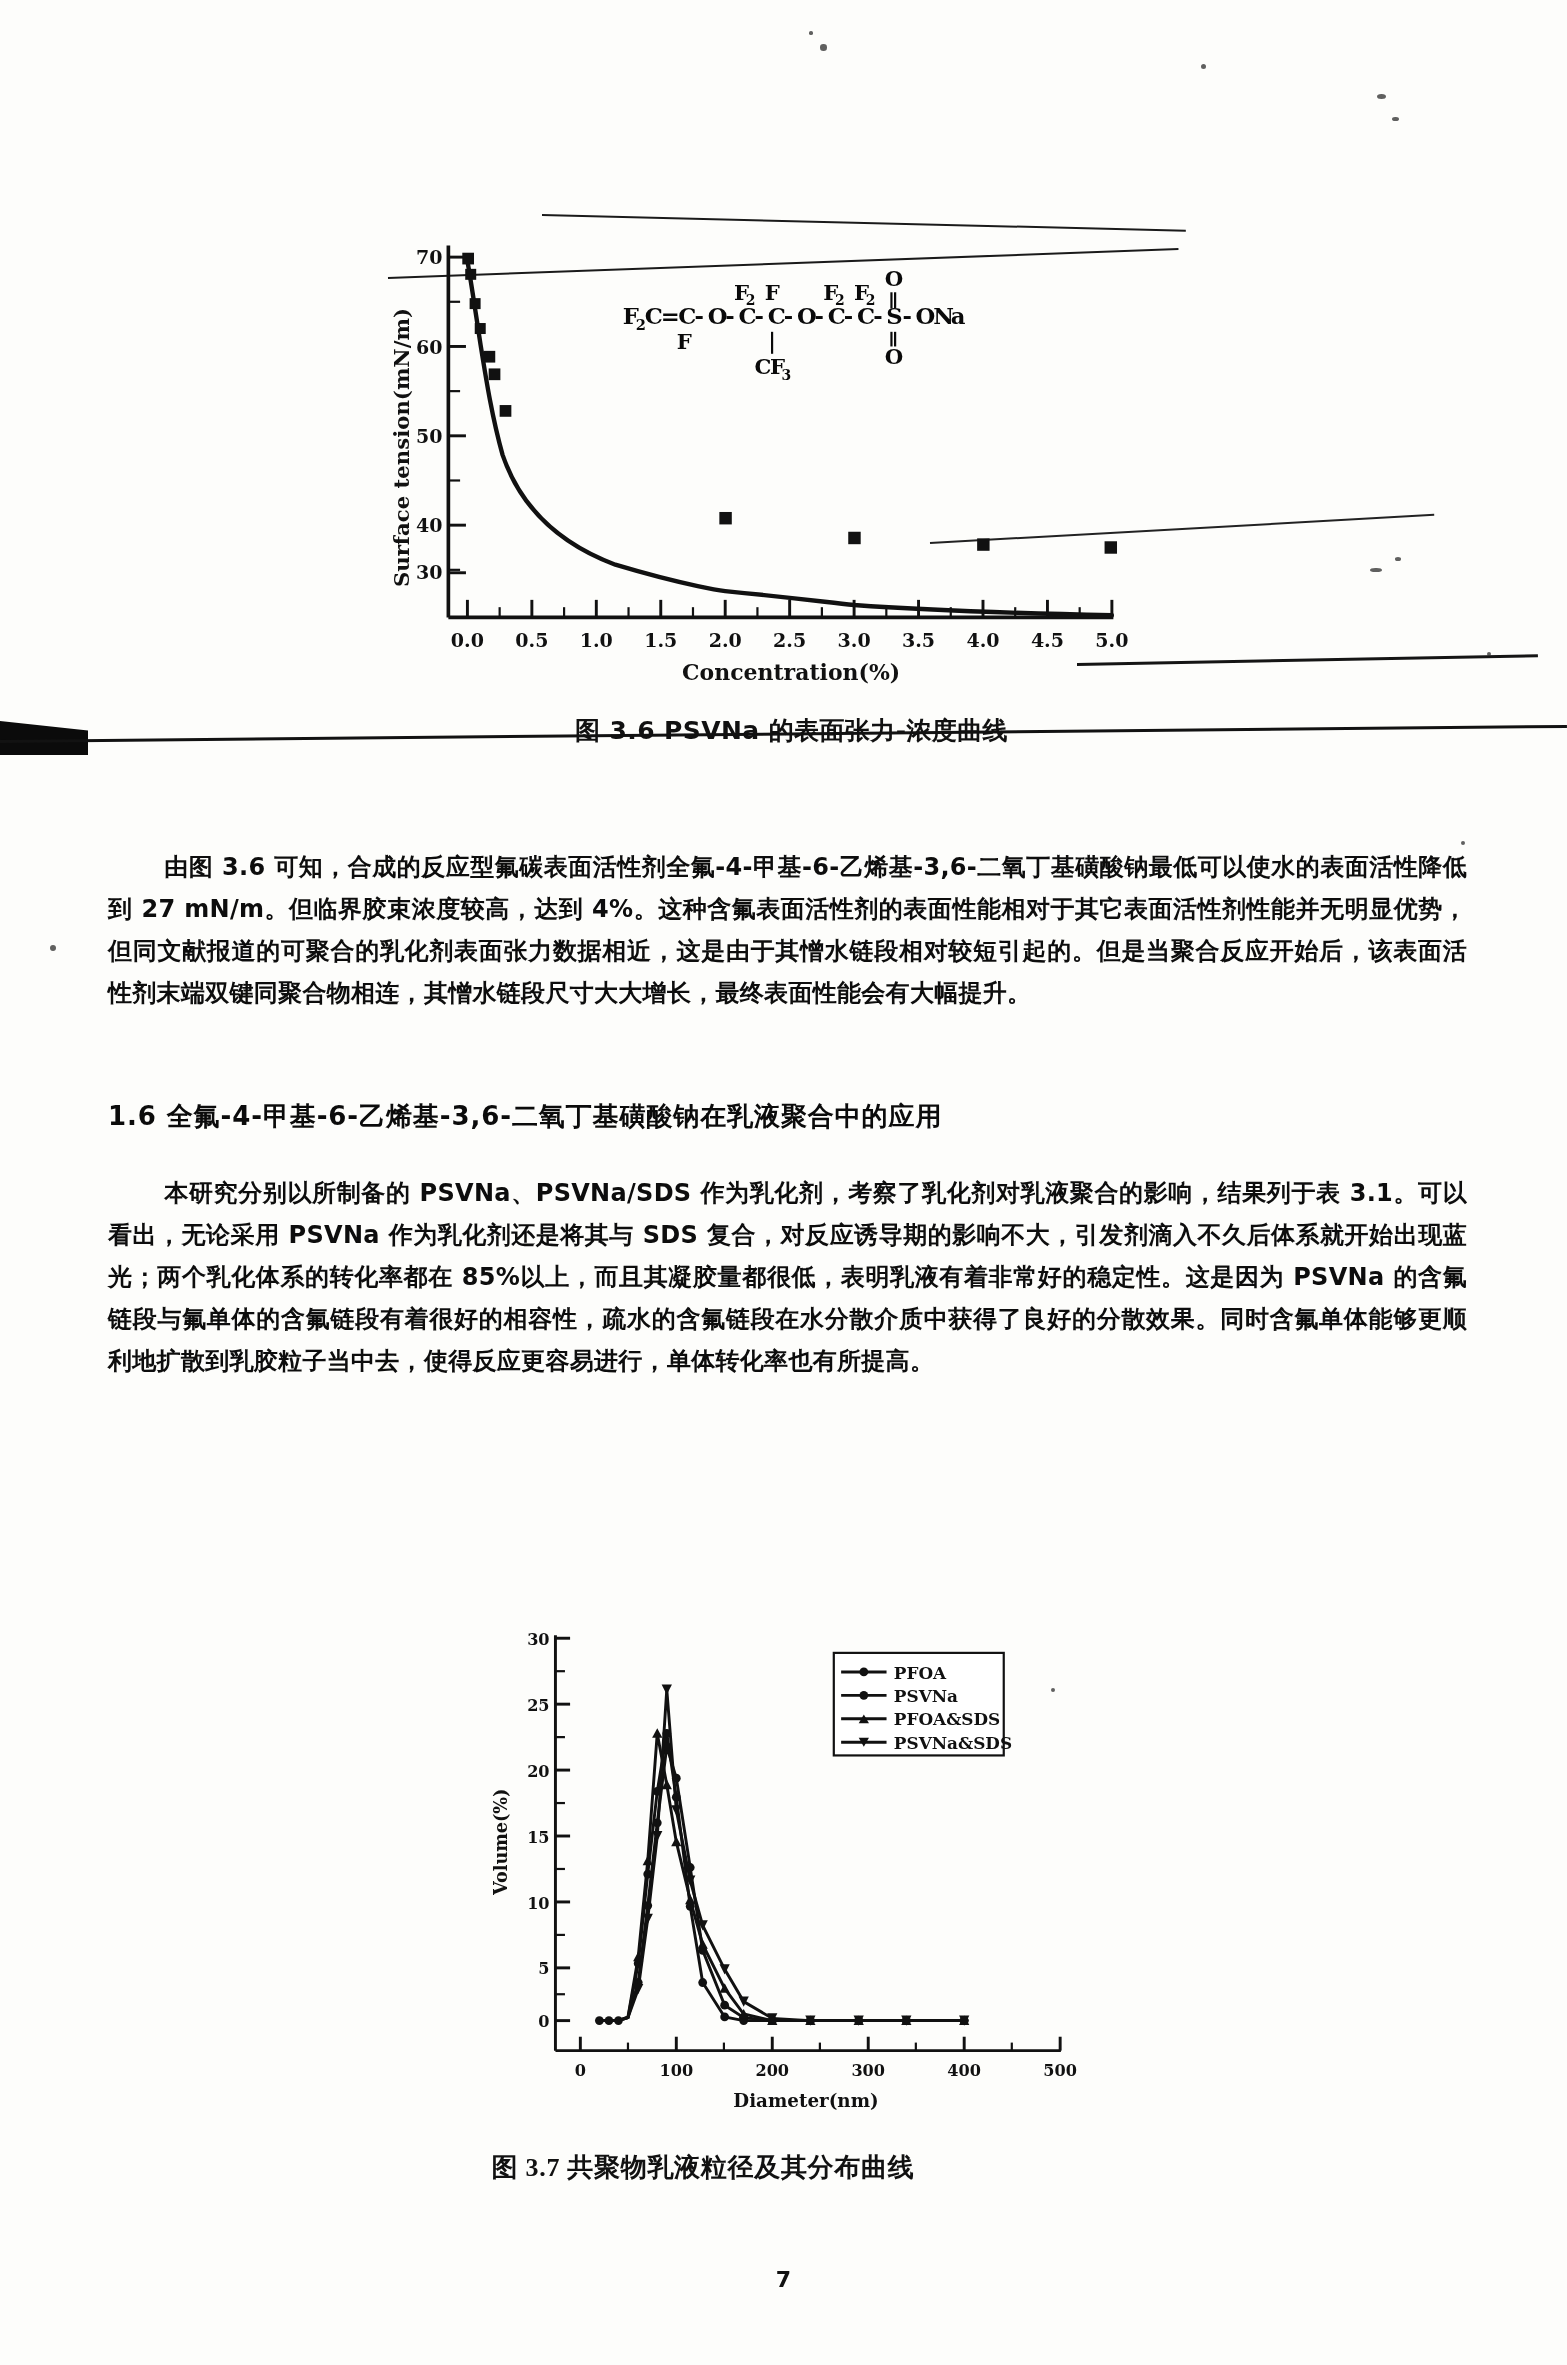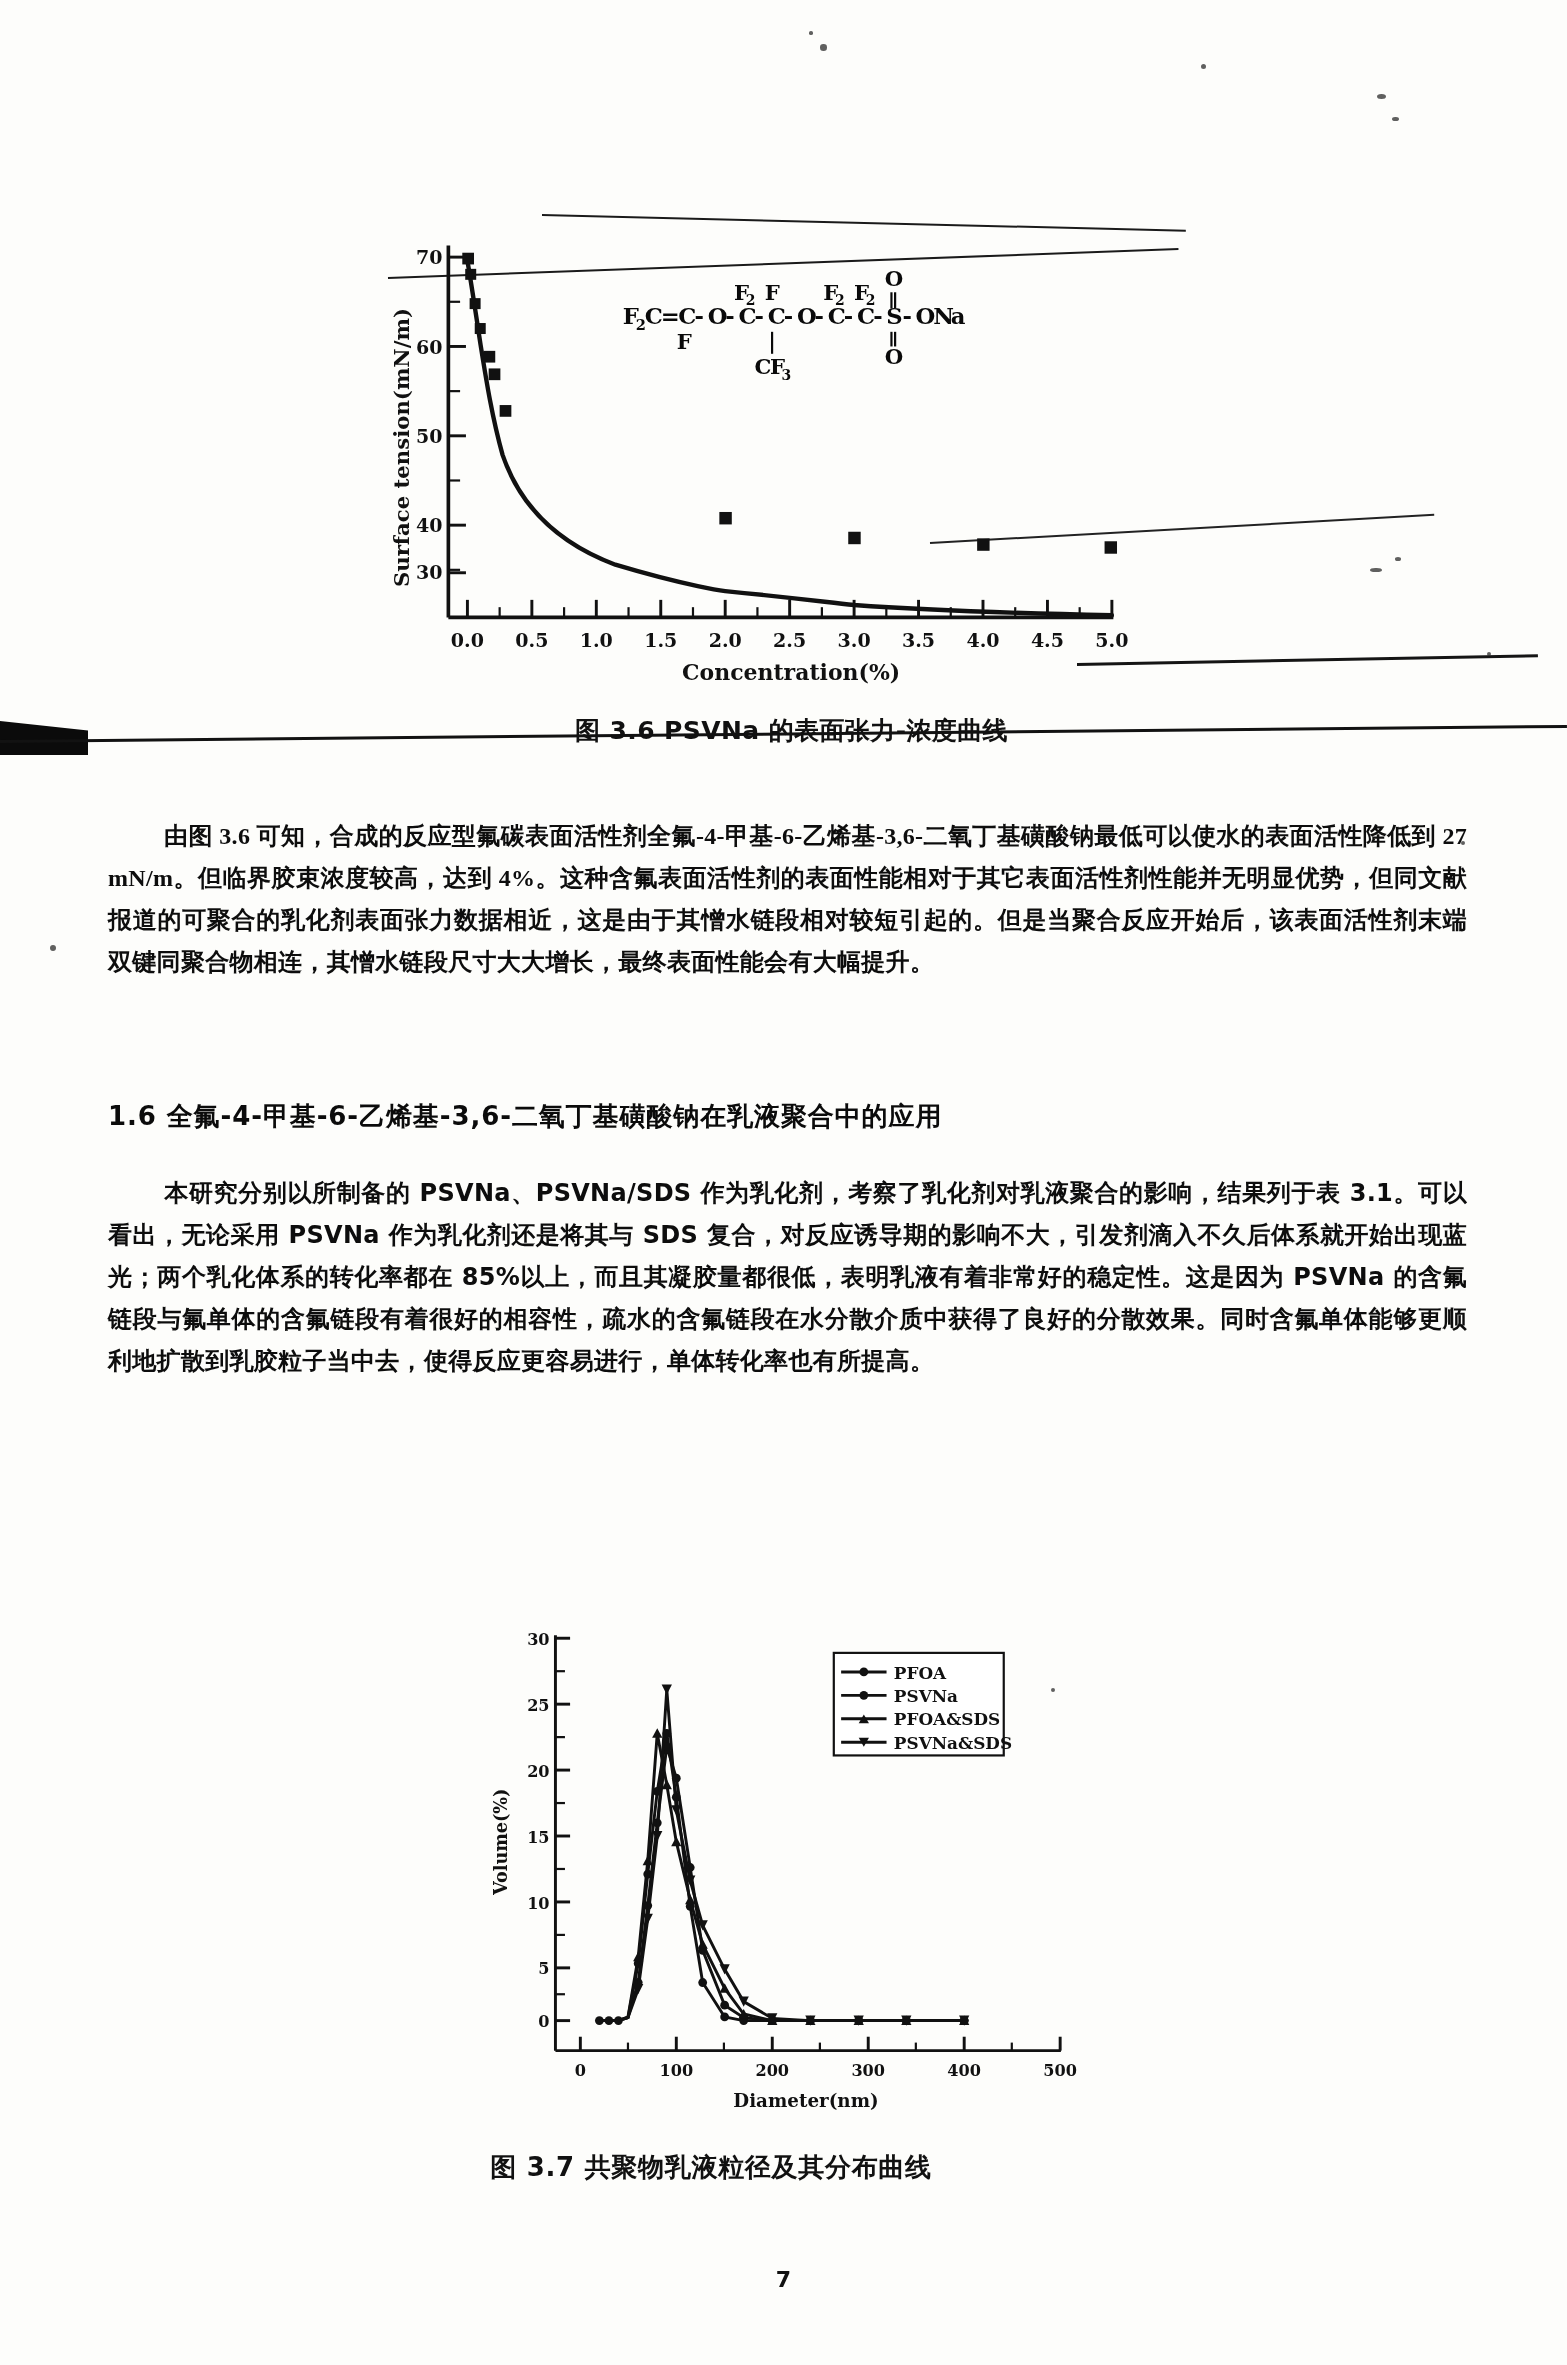--- a/index.html
+++ b/index.html
@@ -28,29 +28,29 @@
     transform:rotate(-0.55deg);transform-origin:left center;}
 
   
   #fig36{position:absolute;left:381px;top:235px;width:747px;height:469px;}
   .cap{
     text-align:center;font-weight:bold;color:#111;
     font-family:"DejaVu Sans","Liberation Sans",sans-serif;
     margin-left:8px;
   }
   #cap36{position:absolute;left:0;top:714px;width:1567px;font-size:25px;letter-spacing:0.4px;}
-  #cap37{position:absolute;left:8px;top:2150px;width:1390px;font-size:26px;letter-spacing:0.7px;}
+  #cap37{position:absolute;left:0;top:2150px;width:1390px;font-size:26px;letter-spacing:0.7px;font-family:Liberation Serif, serif;}
 
   
   .para{
     position:absolute;color:#0d0d0d;font-weight:bold;
     font-size:24px;line-height:42px;letter-spacing:0.3px;
     text-align:justify;text-justify:inter-character;
   }
-  #p1{left:108px;top:815px;width:1359px;font-family:Liberation Serif, serif;}
+  #p1{left:108px;top:846px;width:1359px;}
   #p2{left:108px;top:1172px;width:1359px;}
   #p3{left:108px;top:1454px;width:1359px;}
   .indent{display:inline-block;width:56px;}
 
   .h2{
     position:absolute;left:108px;top:1099px;width:1377px;
     font-size:26px;font-weight:bold;color:#0b0b0b;letter-spacing:0.9px;
   }
 
   

